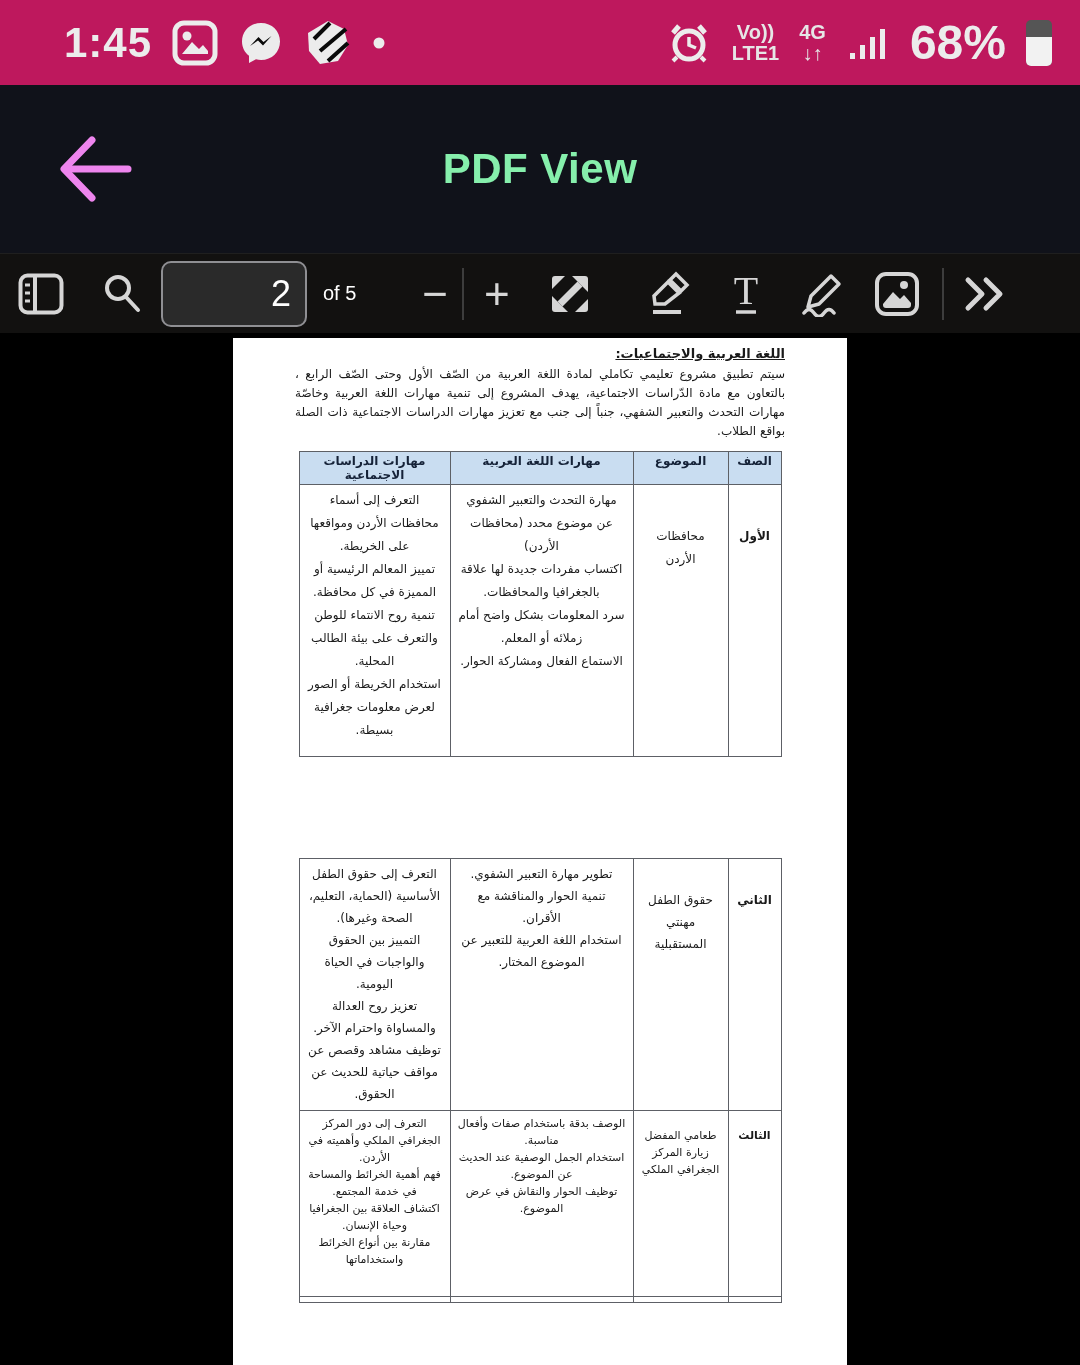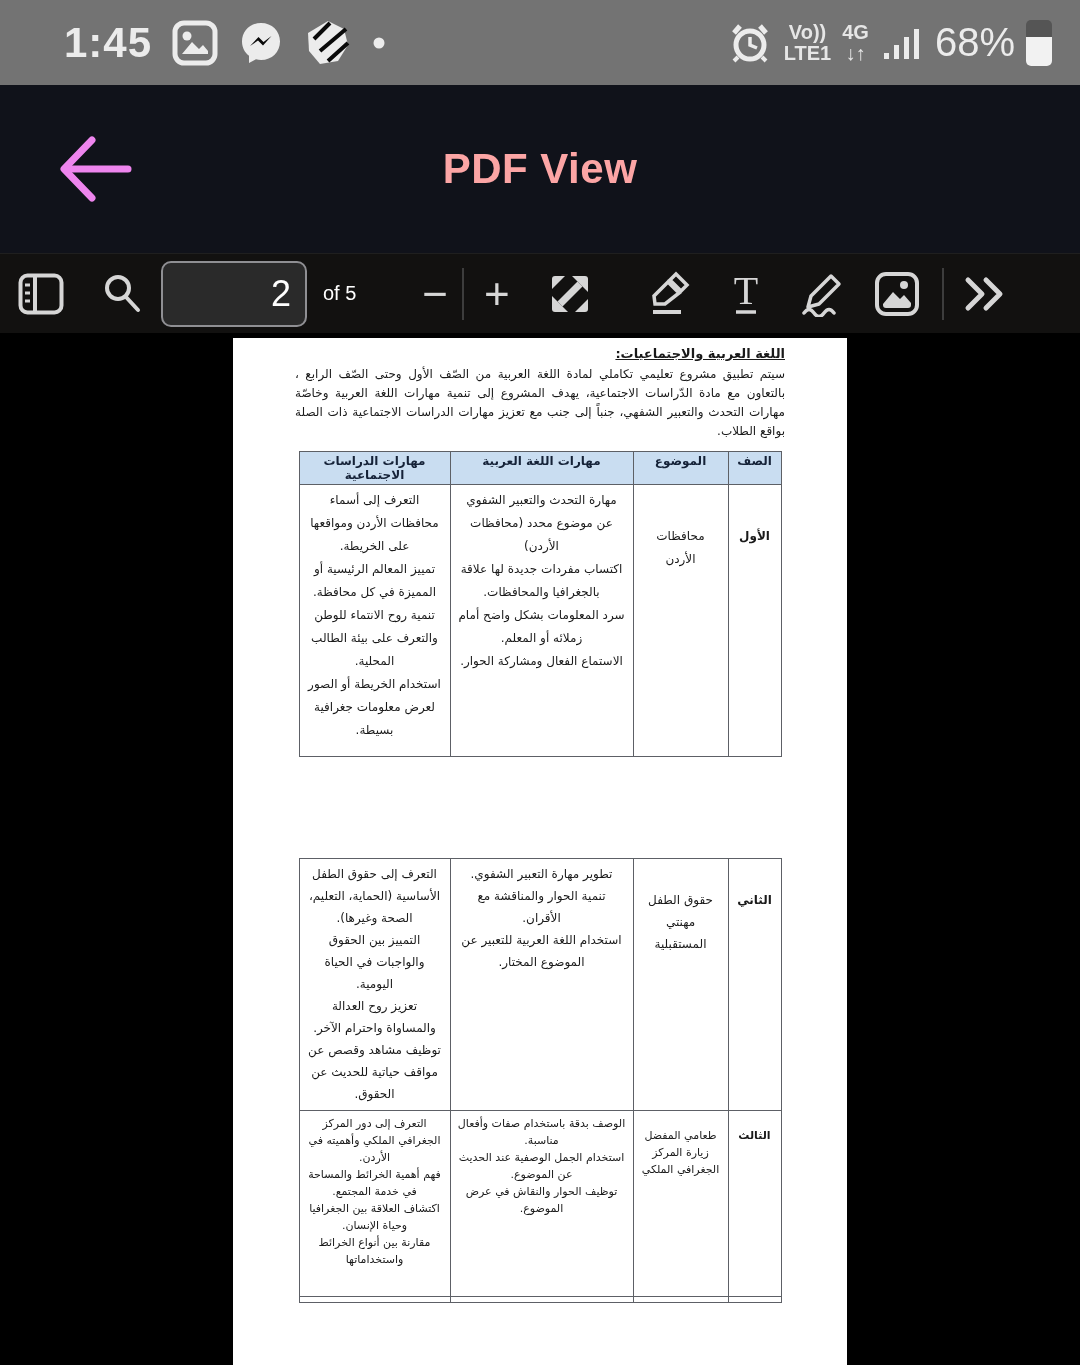--- a/index.html
+++ b/index.html
@@ -4,38 +4,38 @@
 <style>
   * { margin:0; padding:0; box-sizing:border-box; }
   html,body { background:#000; }
   .screen {
     position:relative; width:1080px; height:1365px; overflow:hidden;
     background:#000; font-family:"Liberation Sans", sans-serif;
   }
   
   .status-bar {
     position:absolute; top:0; left:0; width:1080px; height:85px;
-    background:#737373; display:flex; align-items:center; color:#ececec;
+    background:#be185d; display:flex; align-items:center; color:#ececec;
   }
   .sb-left { display:flex; align-items:center; gap:20px; padding-left:64px; }
   .sb-time { font-size:42px; font-weight:600; letter-spacing:1px; }
-  .sb-right { position:absolute; right:28px; top:0; height:85px; display:flex; align-items:center; gap:11px; }
+  .sb-right { position:absolute; right:28px; top:0; height:85px; display:flex; align-items:center; gap:20px; }
   .sb-stack { display:flex; flex-direction:column; align-items:center; line-height:21px; font-size:20px; font-weight:700; color:#e6e6e6; }
-  .sb-pct { font-size:40px; font-weight:400; }
+  .sb-pct { font-size:48px; font-weight:700; }
   .battery { width:26px; height:46px; border-radius:5px; overflow:hidden; background:#555; position:relative; }
   .battery:before { content:""; position:absolute; top:-4px; left:8px; width:10px; height:4px; background:#555; }
   .battery .fill { position:absolute; bottom:0; left:0; width:100%; height:62%; background:#f2f2f2; }
   .batt-wrap { display:flex; flex-direction:column; align-items:center; justify-content:flex-end; }
   
   .app-header {
     position:absolute; top:85px; left:0; width:1080px; height:168px;
     background:#10121a; display:flex; align-items:center; justify-content:center;
   }
   .back-btn { position:absolute; left:52px; top:44px; width:84px; height:80px; cursor:pointer; }
-  .page-title { color:#fca5a5; font-size:42px; font-weight:800; letter-spacing:0.5px; }
+  .page-title { color:#86efac; font-size:42px; font-weight:800; letter-spacing:0.5px; }
   
   .toolbar {
     position:absolute; top:253px; left:0; width:1080px; height:80px;
     background:#121110; border-top:1px solid #1f1f1f; display:flex; align-items:center;
     color:#d6d6d6; padding-left:16px;
   }
   .tb-btn { display:flex; align-items:center; justify-content:center; cursor:pointer; flex:0 0 auto; }
   .page-input {
     width:146px; height:66px; margin-left:16px; background:#2a2a2a;
     border:2px solid #8f8f93; border-radius:10px; color:#fff; font-size:36px;

